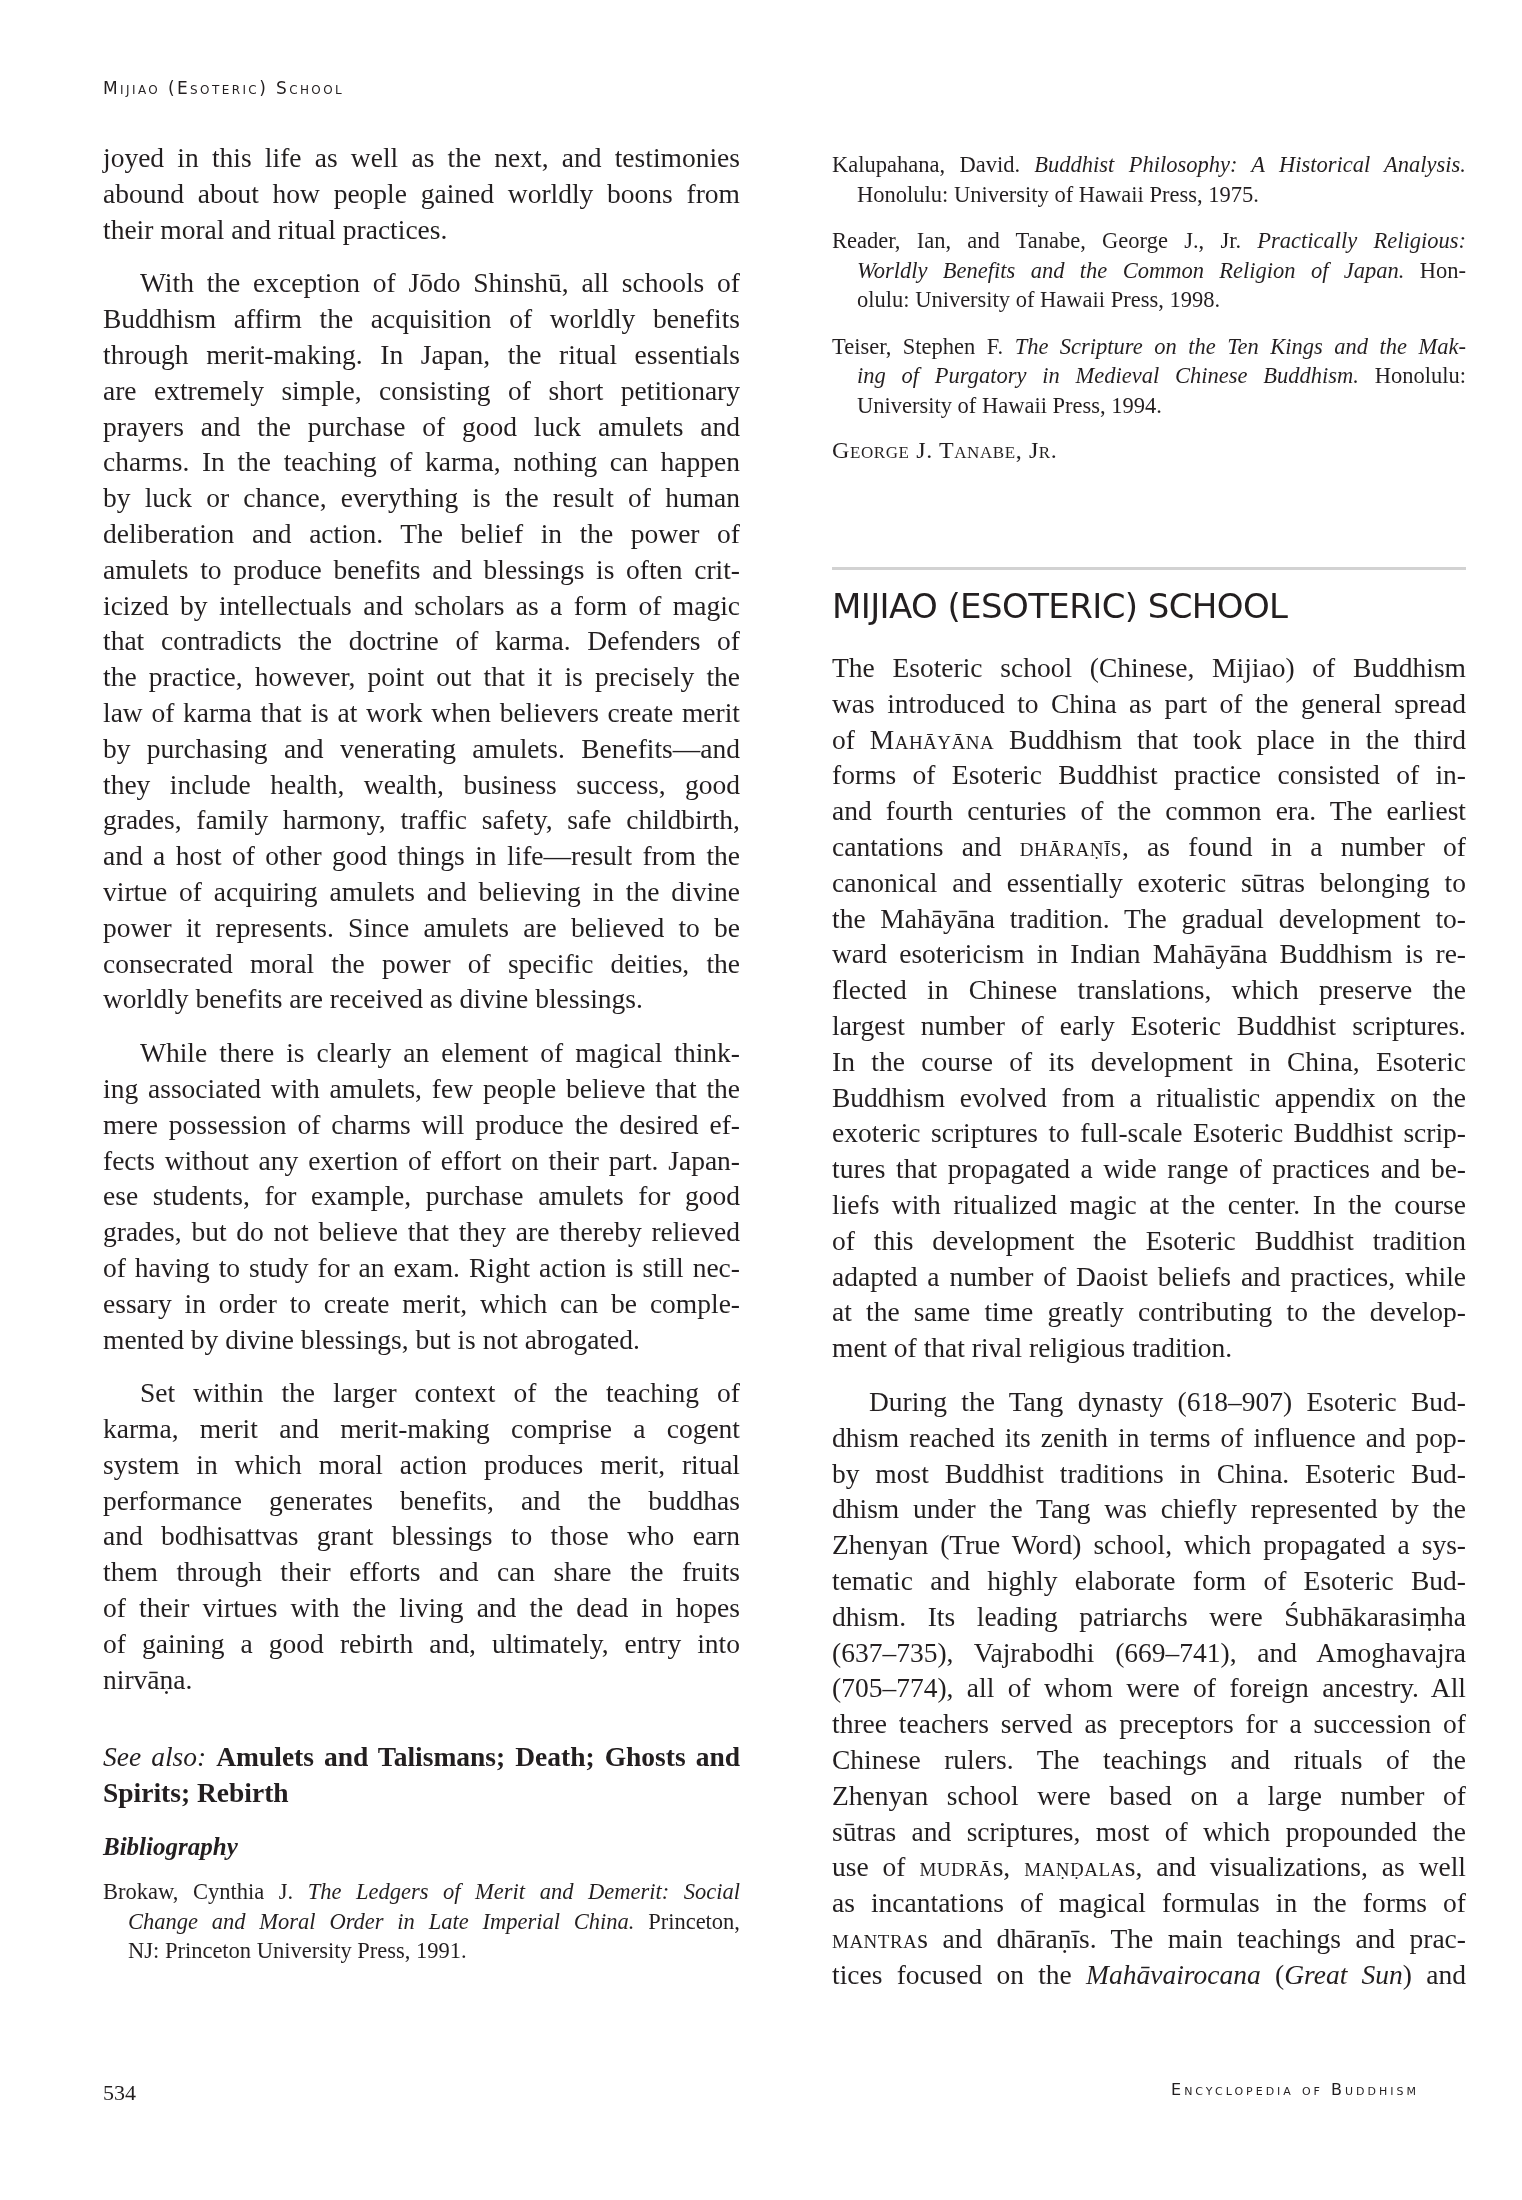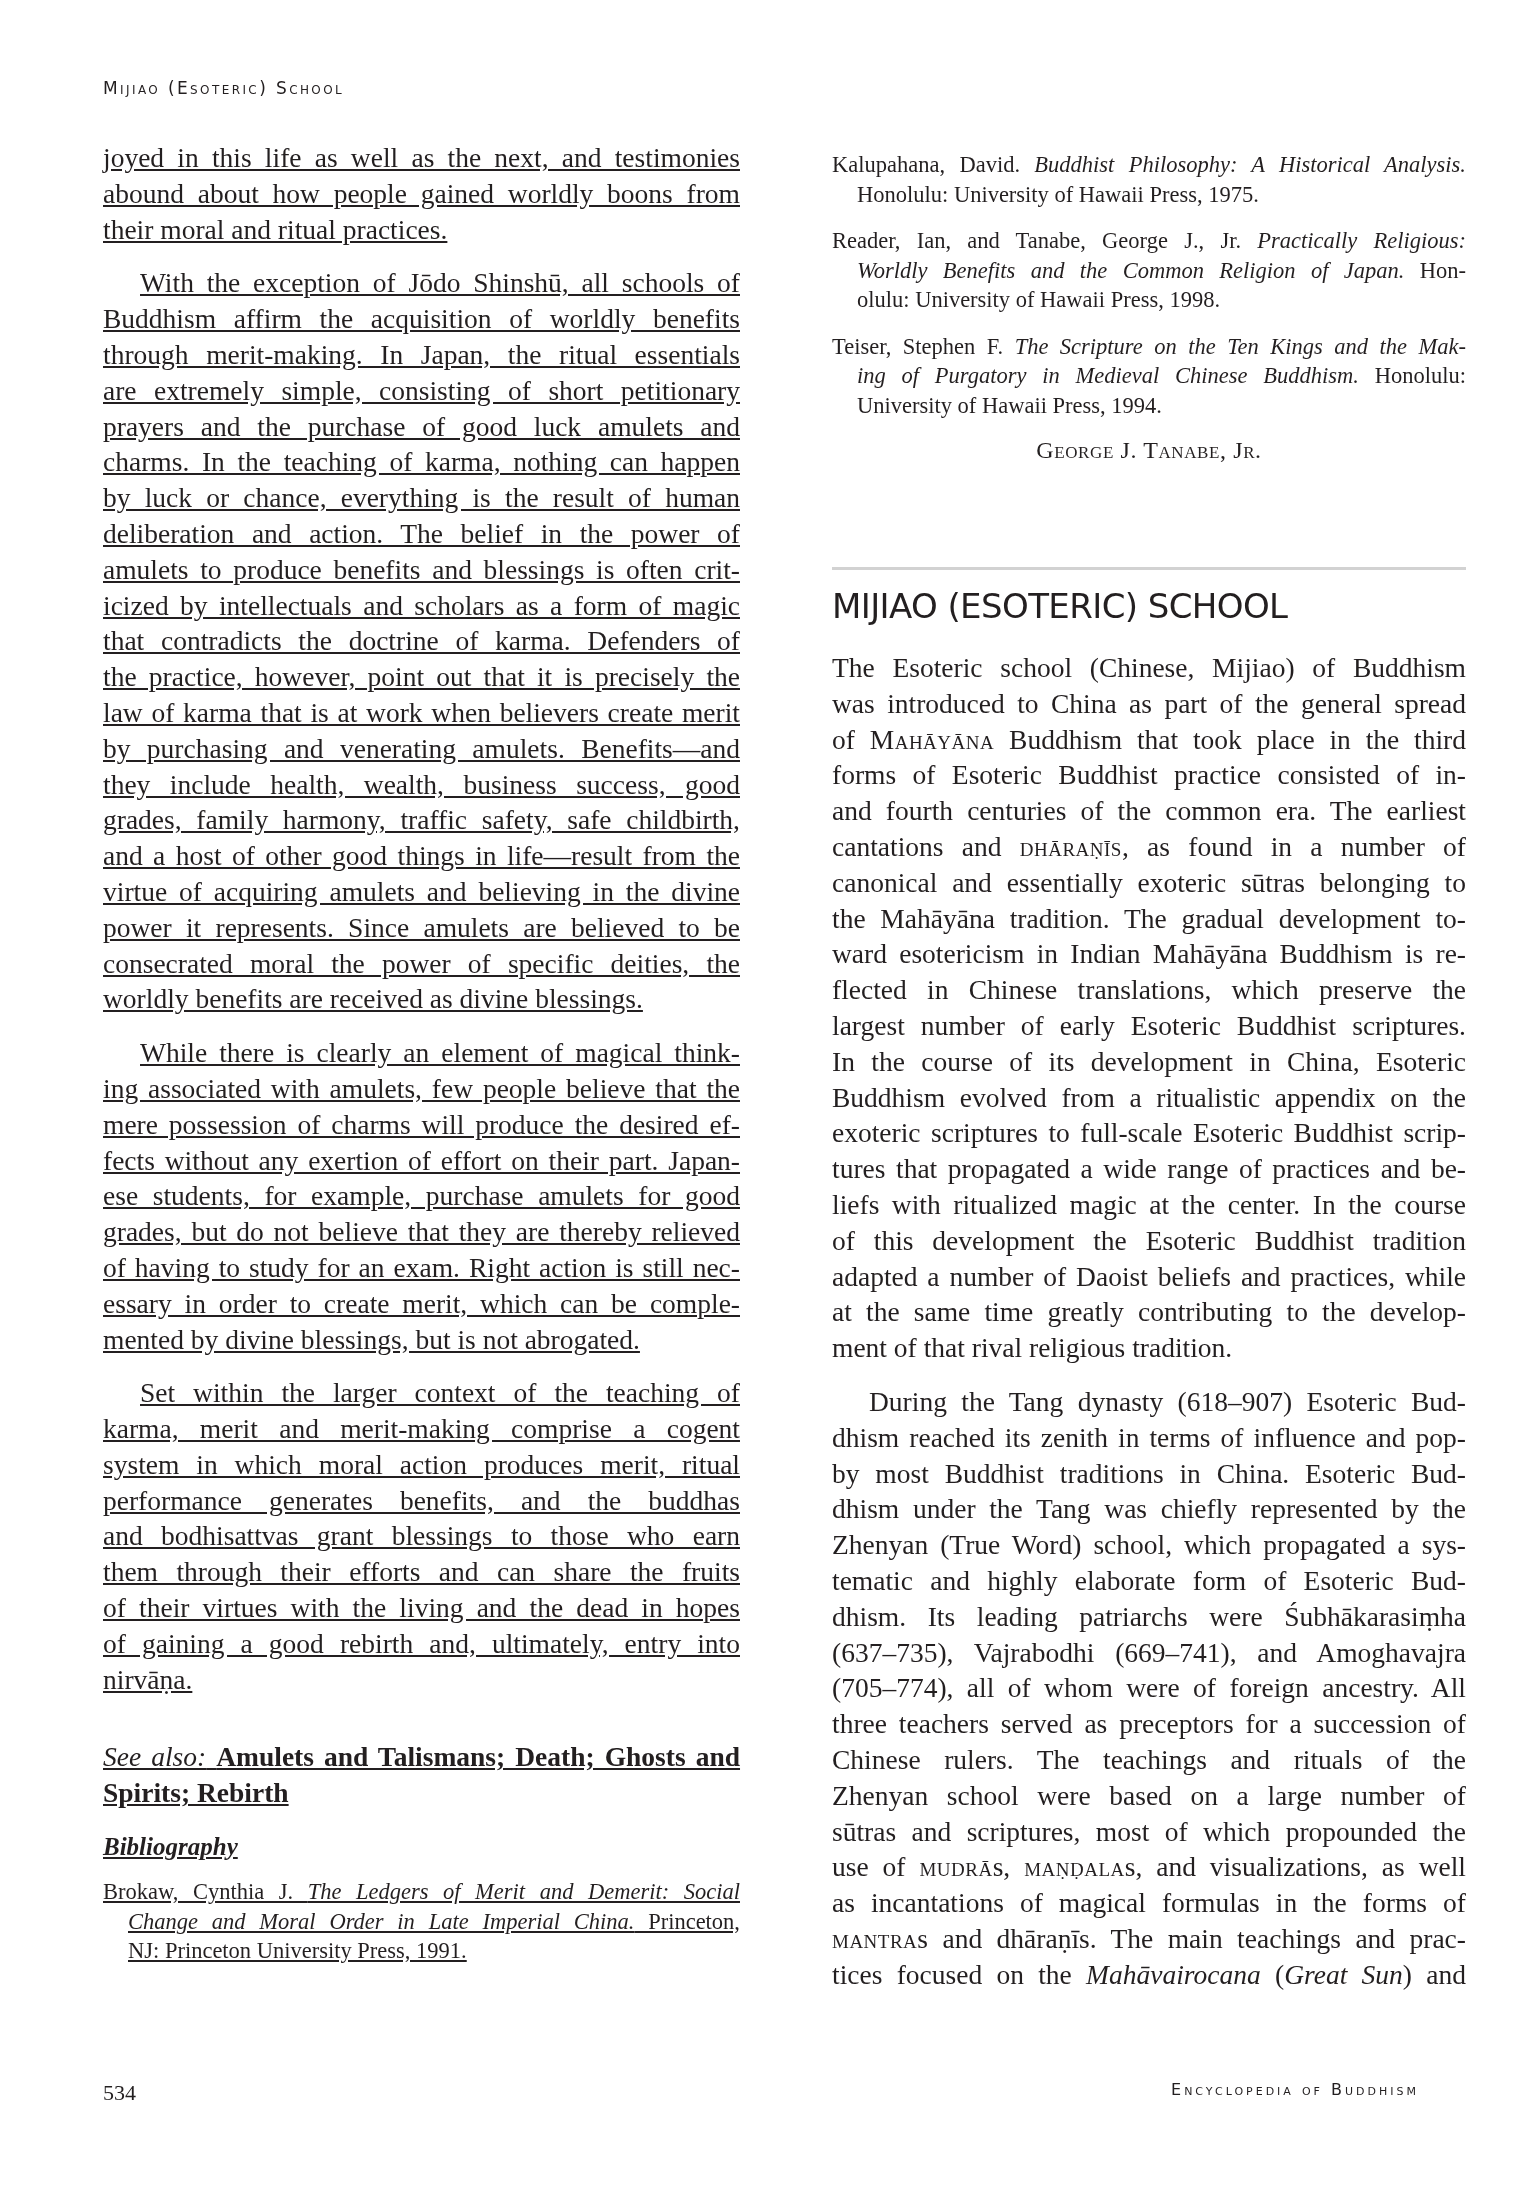--- a/index.html
+++ b/index.html
@@ -2,37 +2,37 @@
 <html><head>
   <meta charset="utf-8">
   <style>
     html, body { margin: 0; padding: 0; background: #ffffff; }
     body { width: 1522px; height: 2200px; position: relative; overflow: hidden;
       font-family: "Liberation Serif", "DejaVu Serif", serif; color: #231f20; }
     .running-head { position: absolute; left: 103px; top: 78px;
       font-family: "DejaVu Sans", "Liberation Sans", sans-serif; font-size: 17px;
       letter-spacing: 2.4px; font-variant: small-caps; color: #231f20; }
     .col { position: absolute; }
-    .col-left { left: 103px; top: 140px; width: 637px; text-decoration: underline; }
+    .col-left { left: 103px; top: 140px; width: 637px; }
     .col-right { left: 832px; top: 140px; width: 634px; }
     .para { font-size: 27.5px; line-height: 35.8px; margin: 0 0 18px 0; }
     .line { display: block; text-align: justify; text-align-last: justify; white-space: nowrap; height: 35.8px; }
     .line.last { text-align-last: left; }
     .indent-first .line:first-child { padding-left: 37px; }
     .sc { font-variant: small-caps; letter-spacing: 0.5px; }
     .see-also { font-size: 27.5px; line-height: 35.8px; margin: 42px 0 0 0; }
     .see-also .label { font-style: italic; }
     .see-also .refs { font-weight: bold; }
     .bib-heading { font-size: 25px; font-style: italic; font-weight: bold; margin: 16px 0 0 0; height: 40px; line-height: 40px; }
     .bib-entry { font-size: 22.5px; line-height: 29.5px; margin: 10px 0 17px 0; }
     .bib-entry .bline { display: block; text-align: justify; text-align-last: justify; white-space: nowrap; height: 29.5px; }
     .bib-entry .bline.cont { padding-left: 25px; }
     .bib-entry .bline.last { text-align-last: left; }
     .bib-entry i { font-style: italic; }
-    .signature { text-align: center; font-size: 24px; font-variant: small-caps; letter-spacing: 0.6px; margin-top: 0; height: 34px; }
+    .signature { text-align: left; font-size: 24px; font-variant: small-caps; letter-spacing: 0.6px; margin-top: 0; height: 34px; }
     .rule { height: 3px; background: #d2d2d2; margin: 96px 0 14px 0; width: 634px; }
     .entry-title { font-family: "DejaVu Sans", "Liberation Sans", sans-serif; font-size: 34px; font-weight: normal;
       letter-spacing: -0.6px; margin: 0 0 22px 0; height: 44px; line-height: 44px; color: #231f20; }
     .footer-page { position: absolute; left: 103px; top: 2080px; font-size: 22px; }
     .footer-title { position: absolute; right: 103px; top: 2080px;
       font-family: "DejaVu Sans", "Liberation Sans", sans-serif; font-size: 16px; letter-spacing: 3px; font-variant: small-caps; }
   </style>
 </head>
 <body>
 

